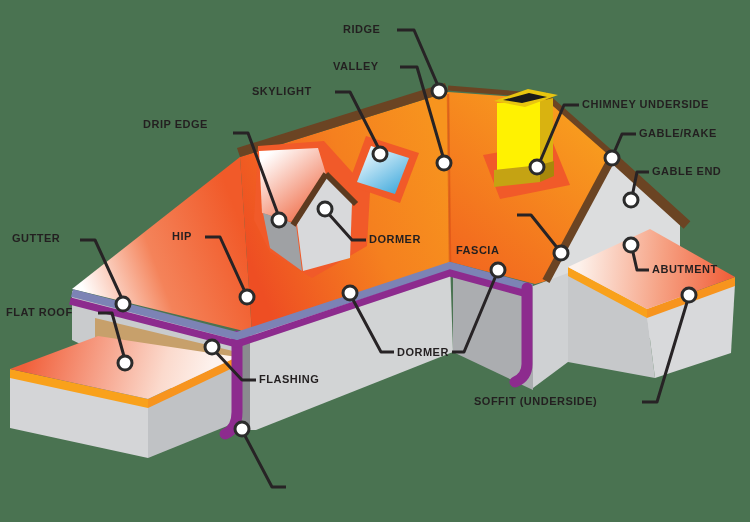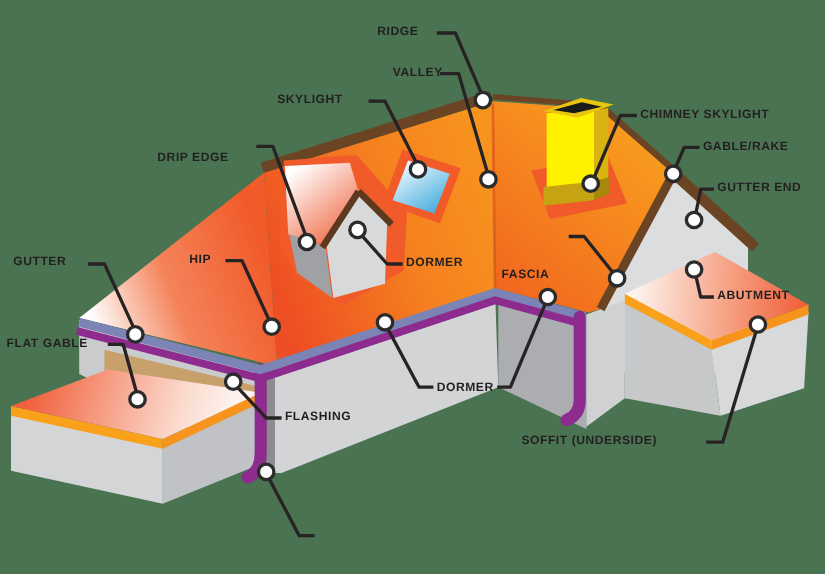--- a/index.html
+++ b/index.html
@@ -155,29 +155,29 @@
     <circle cx="689" cy="295" r="7"></circle>
     <circle cx="325" cy="209" r="7"></circle>
     <circle cx="537" cy="167" r="7"></circle>
     <circle cx="612" cy="158" r="7"></circle>
     <circle cx="631" cy="200" r="7"></circle>
     <circle cx="631" cy="245" r="7"></circle>
   </g>
 </svg>
 
 <div class="lbl" style="left:343px;top:22px;">RIDGE</div>
-<div class="lbl" style="left:333px;top:59px;margin-left:24px;">VALLEY</div>
+<div class="lbl" style="left:333px;top:59px;">VALLEY</div>
 <div class="lbl" style="left:252px;top:84px;">SKYLIGHT</div>
-<div class="lbl" style="left:143px;top:136px;">DRIP EDGE</div>
+<div class="lbl" style="left:143px;top:117px;">DRIP EDGE</div>
 <div class="lbl" style="left:12px;top:231px;">GUTTER</div>
 <div class="lbl" style="left:172px;top:229px;">HIP</div>
-<div class="lbl" style="left:6px;top:305px;">FLAT GABLE</div>
+<div class="lbl" style="left:6px;top:305px;">FLAT ROOF</div>
 <div class="lbl" style="left:259px;top:372px;">FLASHING</div>
 <div class="lbl" style="left:397px;top:345px;">DORMER</div>
 <div class="lbl" style="left:456px;top:207px;margin-top:36px;">FASCIA</div>
 <div class="lbl" style="left:474px;top:394px;">SOFFIT (UNDERSIDE)</div>
 <div class="lbl" style="left:369px;top:232px;">DORMER</div>
-<div class="lbl" style="left:582px;top:97px;">CHIMNEY SKYLIGHT</div>
+<div class="lbl" style="left:582px;top:97px;">CHIMNEY UNDERSIDE</div>
 <div class="lbl" style="left:639px;top:126px;">GABLE/RAKE</div>
-<div class="lbl" style="left:652px;top:164px;">GUTTER END</div>
+<div class="lbl" style="left:652px;top:164px;">GABLE END</div>
 <div class="lbl" style="left:652px;top:262px;">ABUTMENT</div>
 
 </div>
 
 </body></html>

